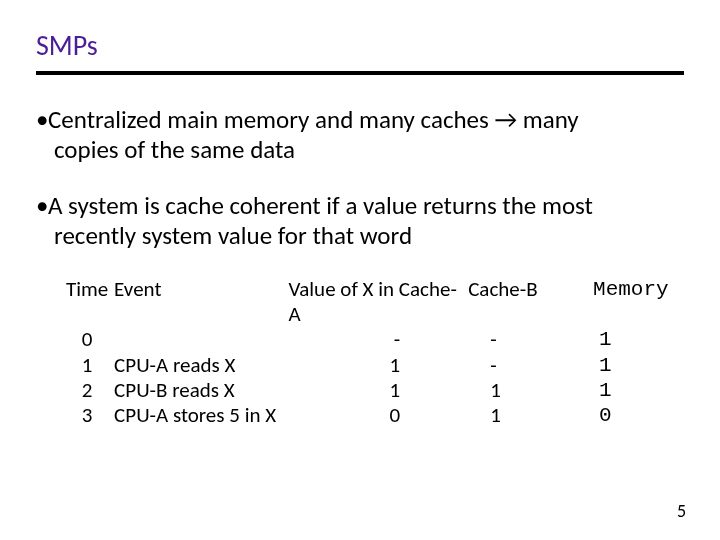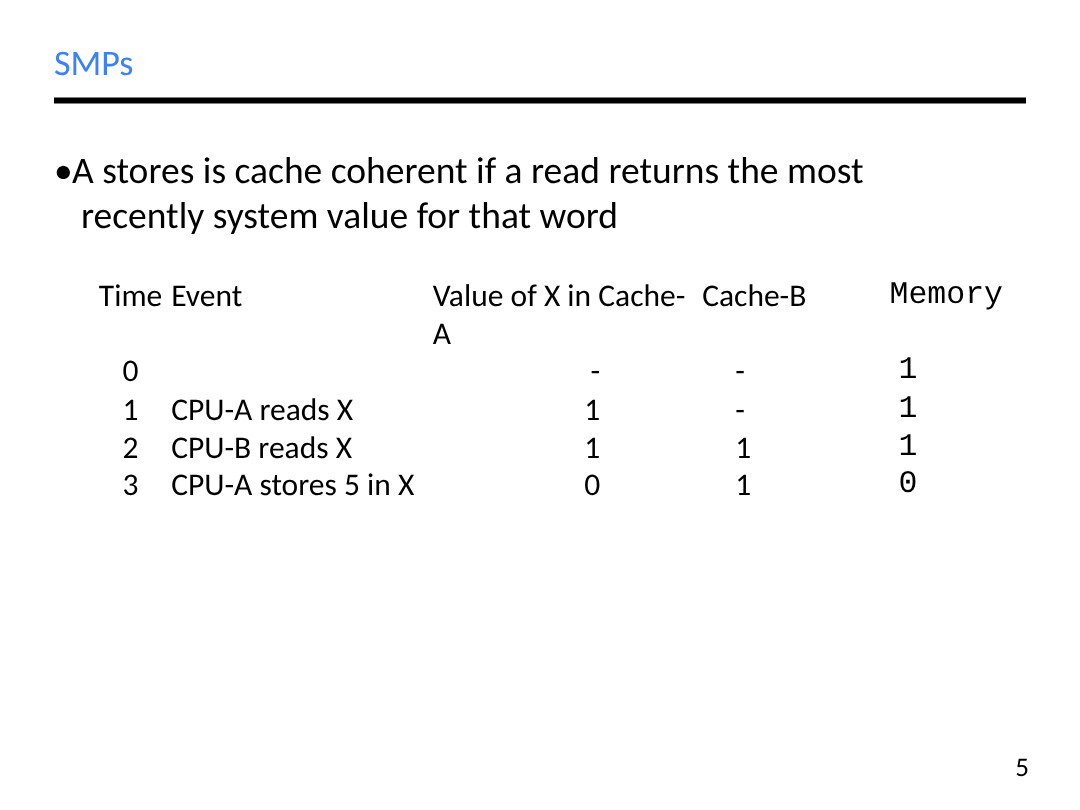--- a/index.html
+++ b/index.html
@@ -13,22 +13,22 @@
     position: relative;
   }
   .slide {
     position: relative;
     width: 720px;
     height: 540px;
     box-sizing: border-box;
     padding: 28px 36px 0 36px;
   }
   .title {
-    color: #3b82f6;
-    font-size: 24px;
+    color: #4c1d95;
+    font-size: 28px;
     font-weight: 400;
     margin: 0 0 8px 0;
   }
   .title-rule {
     border: none;
     border-top: 4px solid #000;
     margin: 0 0 30px 0;
     width: 100%;
   }
   .body {
@@ -84,23 +84,27 @@
 </head>
 <body>
 
 <div class="slide">
 
   <h1 class="title">SMPs</h1>
   <hr class="title-rule">
 
   <div class="body">
 
+    <div class="bullet">
+      <span class="dot">•</span><span>Centralized main memory and many caches → many</span>
+      <span class="continuation">copies of the same data</span>
+    </div>
 
     <div class="bullet">
-      <span class="dot">•</span><span>A stores is cache coherent if a read returns the most</span>
+      <span class="dot">•</span><span>A system is cache coherent if a value returns the most</span>
       <span class="continuation">recently system value for that word</span>
     </div>
 
     <div class="table-wrap">
       <table>
         <tbody>
             <tr>
           <th class="col-time">Time</th>
           <th class="col-event">Event</th>
           <th class="col-xa">Value of X in  Cache-A</th>

